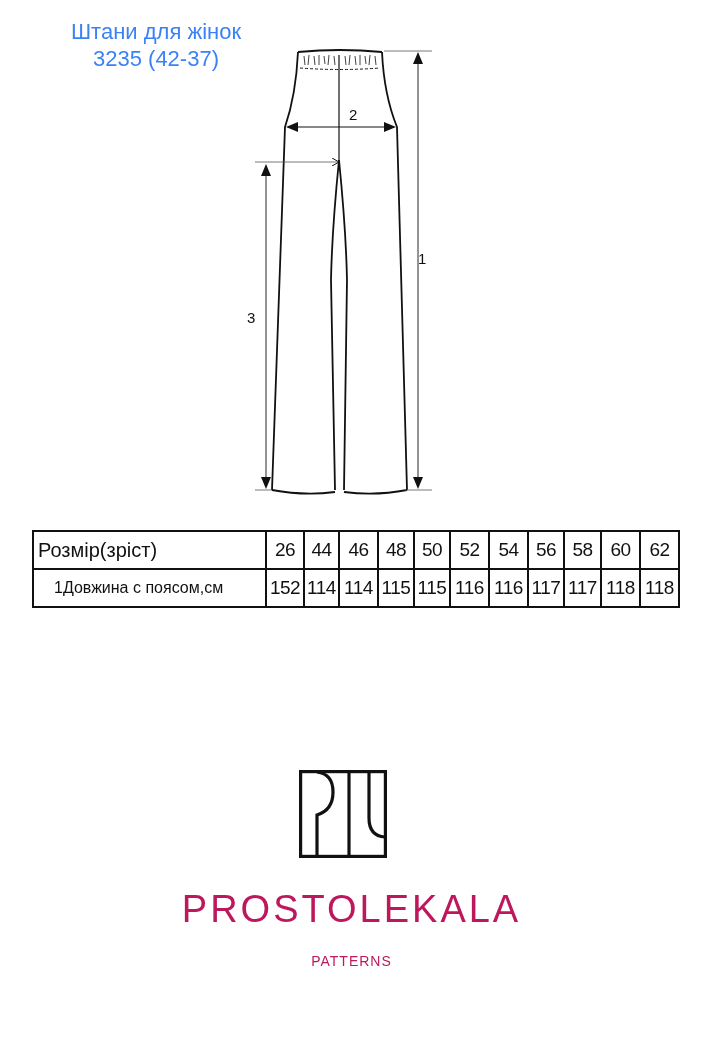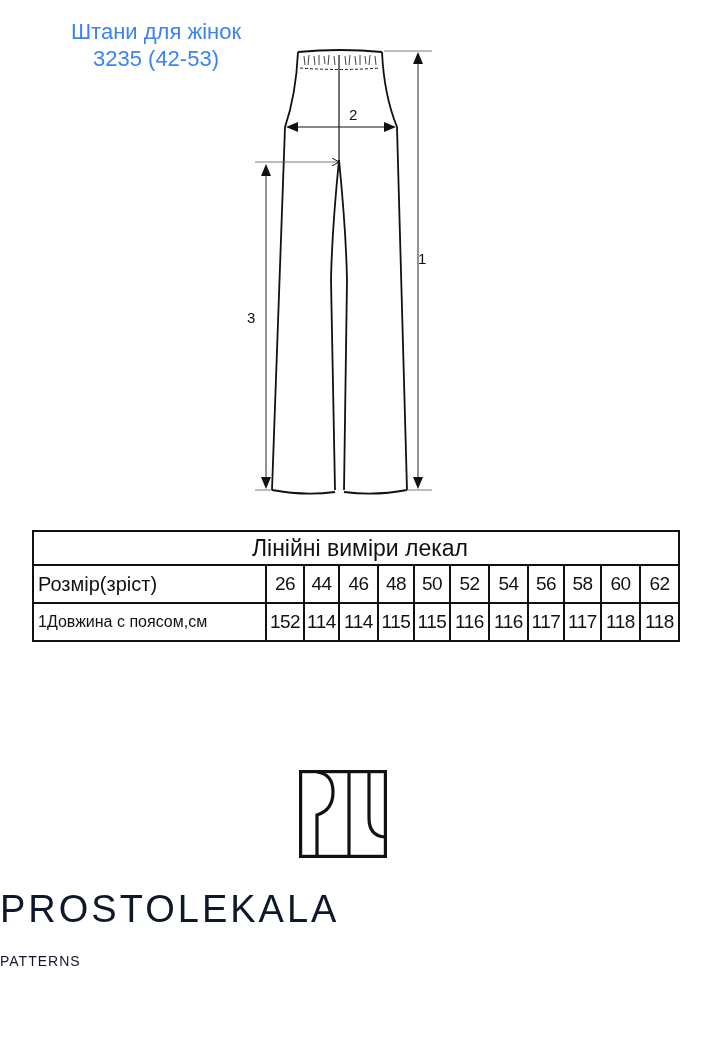--- a/index.html
+++ b/index.html
@@ -9,35 +9,35 @@
                    font-size: 22px; line-height: 27px; color: #3b82f6; }
     .title-block .l2 { padding-left: 0px; }
     svg.drawing { position: absolute; left: 0; top: 0; }
     .dim-label { font-family: "Liberation Sans", sans-serif; font-size: 15px; fill: #111; }
 
     table.measure { position: absolute; left: 32px; top: 530px; width: 646px;
                     border-collapse: collapse; table-layout: fixed; }
     table.measure td { border: 2px solid #111; padding: 0; text-align: center;
                        font-size: 19px; height: 36px; white-space: nowrap; overflow: hidden; }
     table.measure td.title { font-size: 23px; height: 32px; text-align: right; padding-right: 210px; }
-    table.measure td.rowlabel { text-align: left; padding-left: 4px; font-size: 16px; }
+    table.measure td.rowlabel { text-align: left; padding-left: 20px; font-size: 16px; }
     table.measure td.hdrlabel { text-align: left; padding-left: 4px; font-size: 20px; }
     table.measure td.num { font-size: 19px; letter-spacing: -0.5px; }
 
     .logo-mark { position: absolute; left: 299px; top: 770px; width: 88px; height: 88px; }
-    .brand { position: absolute; left: 0; width: 703px; color: #0f172a; }
+    .brand { position: absolute; left: 0; width: 703px; text-align: center; color: #be185d; }
     .brand.name { top: 888px; font-size: 38px; letter-spacing: 3px; font-weight: normal; }
     .brand.sub { top: 953px; font-size: 14px; font-weight: normal; letter-spacing: 1px; }
   </style>
 </head>
 <body>
 
 <div class="title-block">
   <div>Штани для жінок</div>
-  <div class="l2">3235 (42-53)</div>
+  <div class="l2">3235 (42-37)</div>
 </div>
 
 <svg class="drawing" width="703" height="520" viewBox="0 0 703 520">
   <defs>
     <marker id="arr" markerWidth="10" markerHeight="10" refX="9" refY="5" orient="auto" markerUnits="userSpaceOnUse">
       <path d="M0,1 L10,5 L0,9 Z" fill="#111"></path>
     </marker>
     <marker id="arrOpen" markerWidth="8" markerHeight="8" refX="7" refY="4" orient="auto" markerUnits="userSpaceOnUse">
       <path d="M0,0 L7,4 L0,8" fill="none" stroke="#111" stroke-width="1"></path>
     </marker>
@@ -103,23 +103,20 @@
       <col style="width:36px">
     <col style="width:36px">
       <col style="width:39px">
       <col style="width:39px">
       <col style="width:36px">
     <col style="width:37px">
       <col style="width:39px">
       <col style="width:39px">
   </colgroup>
   <tbody>
-      <tr>
-    <td class="title" colspan="12">Лінійні виміри лекал</td>
-  </tr>
   <tr>
     <td class="hdrlabel">Розмір(зріст)</td>
     <td class="num">26</td>
     <td class="num">44</td>
     <td class="num">46</td>
     <td class="num">48</td>
     <td class="num">50</td>
     <td class="num">52</td>
     <td class="num">54</td>
     <td class="num">56</td>

